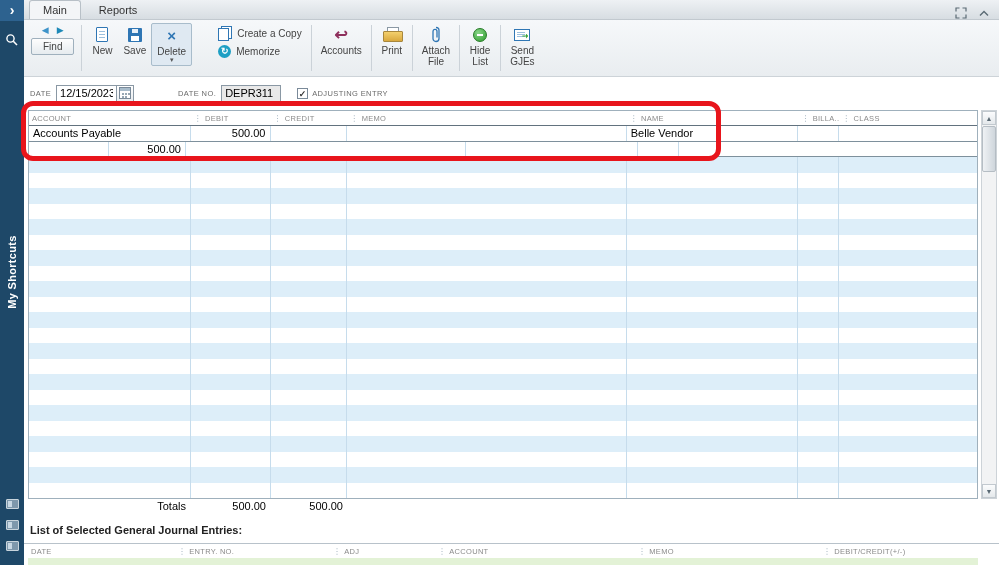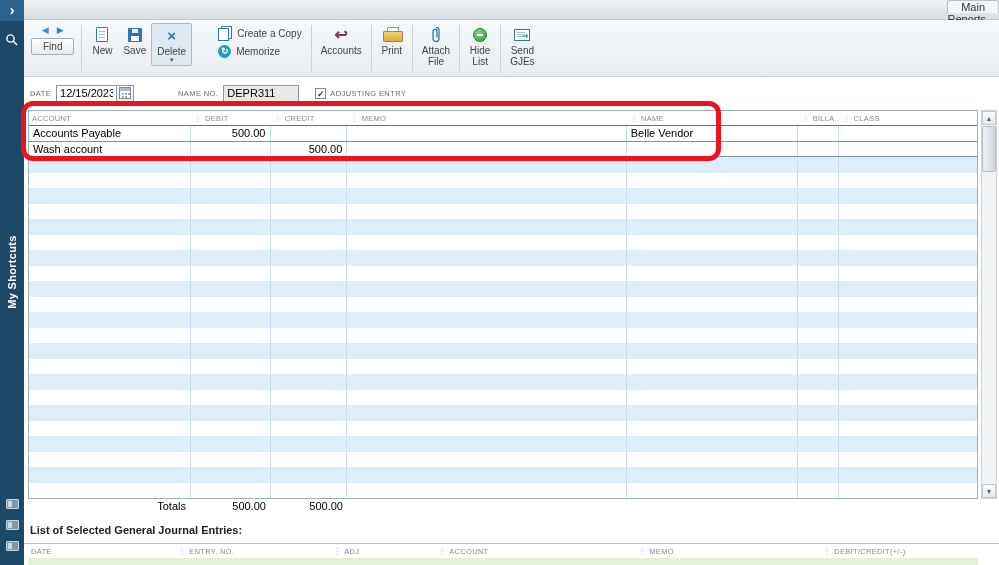--- a/index.html
+++ b/index.html
@@ -16,21 +16,21 @@
     white-space:nowrap;color:#fff;font-size:11px;font-weight:700;letter-spacing:.3px;}
   .sb-bottom{position:absolute;left:0;bottom:14px;width:24px;display:flex;flex-direction:column;
     gap:11px;align-items:center;}
   .sb-panel{width:13px;height:10px;border:1px solid #c8d4dc;background:#7e98ac;border-radius:1px;
     position:relative;cursor:pointer;}
   .sb-panel::after{content:"";position:absolute;left:1px;top:1px;width:4px;height:6px;background:#c8d8e4;}
 
   
   .tabbar{position:absolute;left:24px;top:0;width:975px;height:20px;
     background:linear-gradient(#eef1f4,#d7dde2);border-bottom:1px solid #c2c9cf;
-    display:flex;align-items:flex-end;flex-direction:column;}
+    display:flex;align-items:flex-end;}
   .tab{height:19px;padding:0 13px;font-size:11px;color:#333;display:flex;align-items:center;
     border-radius:3px 3px 0 0;margin-left:5px;cursor:pointer;}
   .tab.active{background:#f3f5f7;border:1px solid #b8c0c7;border-bottom:none;}
   .tab-controls{margin-left:auto;display:flex;align-items:center;gap:12px;padding-right:10px;}
   .tc-btn{cursor:pointer;display:flex;align-items:center;color:#5a6a74;font-size:10px;}
 
   
   .toolbar{position:absolute;left:24px;top:20px;width:975px;height:57px;
     background:linear-gradient(#f6f8fa,#e9edf0);border-bottom:1px solid #cdd3d8;
     display:flex;align-items:flex-start;padding:3px 0 0 4px;}
@@ -87,21 +87,21 @@
   .finput{height:17px;border:1px solid #8a98a4;font-size:11px;padding:0 3px;font-family:inherit;color:#000;}
   .date-wrap{display:flex;margin:0 0 0 5px;}
   .inp-date{width:60px;border-right:none;}
   .cal-btn{width:18px;height:17px;border:1px solid #8a98a4;display:flex;align-items:center;
     justify-content:center;background:linear-gradient(#fff,#e8ecef);cursor:pointer;}
   .icon-cal{width:12px;height:12px;border:1px solid #7a8a99;background:#fff;position:relative;}
   .icon-cal::before{content:"";position:absolute;top:0;left:0;right:0;height:3px;background:#a8bccb;}
   .icon-cal::after{content:"";position:absolute;left:2px;top:5px;width:2px;height:2px;background:#98a8b4;
     box-shadow:3px 0 0 #98a8b4,6px 0 0 #98a8b4,0 3px 0 #98a8b4,3px 3px 0 #98a8b4;}
   .lbl-entry{margin-left:44px;}
-  .inp-entry{width:76px;background:#e9e9e9;margin-left:5px;}
+  .inp-entry{width:60px;background:#e9e9e9;margin-left:5px;}
   .chk{display:flex;align-items:center;gap:4px;margin-left:16px;cursor:pointer;}
   .chk-box{width:11px;height:11px;border:1px solid #7a8a99;background:#fff;font-size:9px;font-weight:700;
     color:#333;line-height:10px;text-align:center;}
 
   
   .journal{position:absolute;left:4px;top:33px;width:950px;border:1px solid #9fb0bc;background:#fff;}
   .jheader{display:flex;height:15px;background:#fff;border-bottom:1px solid #62727e;}
   .jhcell{font-size:7.5px;color:#8a8a8a;letter-spacing:.3px;padding:0 3px;display:flex;align-items:center;
     overflow:hidden;white-space:nowrap;}
   .jhcell:not(:first-child)::before{content:"⋮";color:#9fb0bd;margin-right:3px;font-size:8px;}
@@ -267,21 +267,21 @@
   <div class="content">
 
     <div class="form-row">
       <span class="flabel" style="margin-left:4px;">DATE</span>
       <div class="date-wrap">
         <input class="finput inp-date" value="12/15/2023" style="">
         <div class="cal-btn">
           <div class="icon-cal"></div>
         </div>
       </div>
-      <span class="flabel lbl-entry">NAME NO.</span>
+      <span class="flabel lbl-entry">DATE NO.</span>
       <input class="finput inp-entry" value="DEPR311" style="">
       <div class="chk">
         <span class="chk-box">✓</span>
         <span class="flabel">ADJUSTING ENTRY</span>
       </div>
     </div>
 
     <div class="journal">
       <div class="jheader">
         <div class="jhcell c-account">ACCOUNT</div>
@@ -296,21 +296,20 @@
           <div class="jrow filled">
             <div class="jcell c-account">Accounts Payable</div>
             <div class="jcell c-debit">500.00</div>
             <div class="jcell c-credit"></div>
             <div class="jcell c-memo"></div>
             <div class="jcell c-name">Belle Vendor</div>
             <div class="jcell c-billable"></div>
             <div class="jcell c-class"></div>
           </div>
           <div class="jrow filled">
-            <div class="jcell c-account">Wash account</div>
             <div class="jcell c-debit"></div>
             <div class="jcell c-credit">500.00</div>
             <div class="jcell c-memo"></div>
             <div class="jcell c-name"></div>
             <div class="jcell c-billable"></div>
             <div class="jcell c-class"></div>
           </div>
           <div class="jrow alt">
             <div class="jcell c-account"></div>
             <div class="jcell c-debit"></div>

